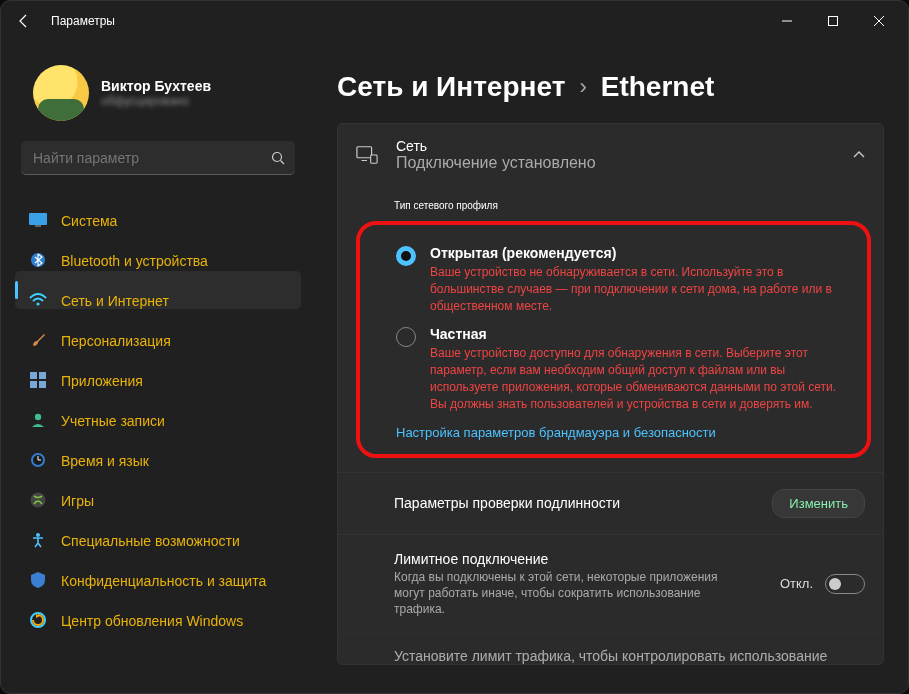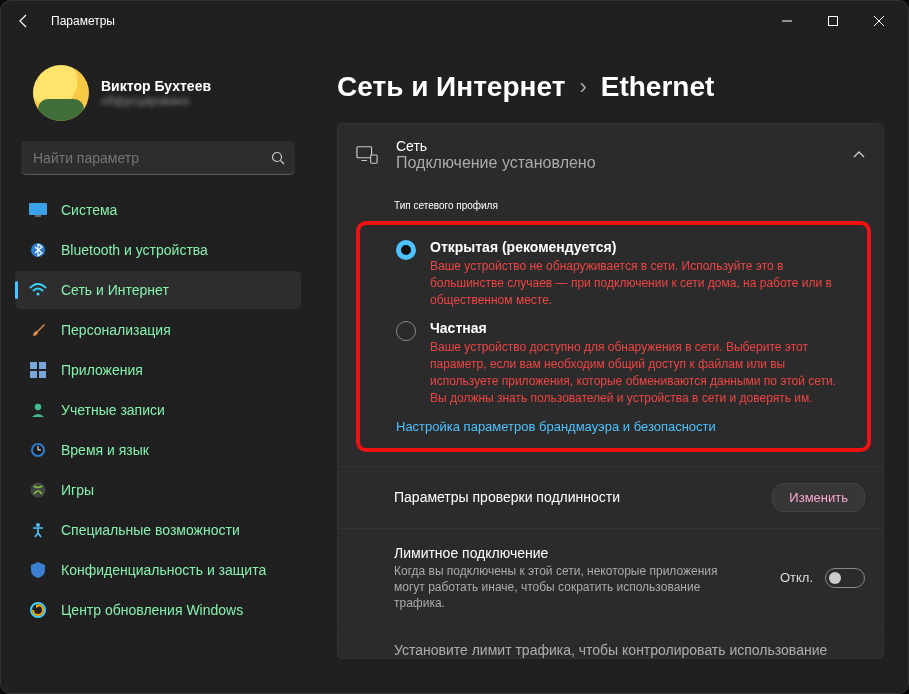--- a/index.html
+++ b/index.html
@@ -15,47 +15,47 @@
   .sidebar { width: 310px; padding: 0 10px 10px 14px; display: flex; flex-direction: column; overflow-y: auto; }
   .profile { display: flex; align-items: center; gap: 12px; padding: 24px 10px 20px 18px; }
   .avatar { width: 56px; height: 56px; border-radius: 50%; background: radial-gradient(circle at 35% 30%, #ffe36b 0 46%, #f7c945 47% 100%); position: relative; overflow: hidden; }
   .avatar::after { content:""; position:absolute; bottom:-4px; left:50%; transform:translateX(-50%); width:46px; height:26px; background:#3f6e3b; border-radius:10px 10px 0 0; }
   .profile-text .pname { color: #fff; font-size: 14px; font-weight: 600; }
   .profile-text .pemail { color: #888; font-size: 12px; filter: blur(2px); }
   .search { margin: 0 6px 16px 6px; background: #2d2d2d; height: 34px; border-radius: 5px; display: flex; align-items: center; padding: 0 10px 0 12px; border-bottom: 1px solid #5a5a5a; }
   .search input { flex: 1; background: transparent; border: none; outline: none; color: #ccc; font-size: 14px; }
   .search .sicon { color: #ccc; font-size: 14px; }
   .nav { display: flex; flex-direction: column; gap: 2px; }
-  .nav-item { display: flex; align-items: center; gap: 14px; height: 38px; padding: 0 10px 0 14px; border-radius: 5px; color: #86efac; font-size: 14px; cursor: pointer; position: relative; }
+  .nav-item { display: flex; align-items: flex-end; gap: 14px; height: 38px; padding: 0 10px 0 14px; border-radius: 5px; color: #eab308; font-size: 14px; cursor: pointer; position: relative; }
   .nav-item.active { background: #2d2d2d; }
   .nav-item.active::before { content:""; position:absolute; left:0; top:10px; bottom:10px; width:3px; background:#4cc2ff; border-radius:2px; }
   .nav-item .nicon { width: 18px; height: 18px; display: flex; align-items: center; justify-content: center; font-size: 14px; }
   .main { flex: 1; padding: 20px 24px 0 26px; overflow-y: auto; color: #fff; }
   .breadcrumb { display: flex; align-items: center; gap: 14px; margin-bottom: 20px; margin-top: 10px; }
   .breadcrumb .bc-parent { font-size: 28px; font-weight: 600; color: #fff; cursor: pointer; }
   .breadcrumb .bc-sep { font-size: 22px; color: #aaa; }
   .breadcrumb .bc-cur { font-size: 28px; font-weight: 600; color: #fff; text-align: center; }
   .card { background: #2b2b2b; border: 1px solid #333; border-radius: 5px; margin-bottom: 4px; }
   .card-head { display: flex; align-items: center; gap: 18px; padding: 14px 18px; cursor: pointer; }
   .card-head .cicon { width: 22px; height: 22px; display:flex; align-items:center; justify-content:center; }
   .card-head .ct { font-size: 14px; }
   .card-head .cs { font-size: 16px; color: #aaa; }
   .card-head .chev { margin-left: auto; color: #ccc; font-size: 12px; }
   .section-title { padding: 14px 18px 10px 56px; font-size: 10px; }
-  .highlight { margin: 0 12px 14px 18px; border: 4px solid #e11; border-radius: 10px; padding: 14px 16px 14px 36px; }
+  .highlight { margin: 0 12px 14px 18px; border: 4px solid #e11; border-radius: 20px; padding: 20px 16px 14px 36px; }
   .radio-row { display: flex; gap: 14px; margin-bottom: 12px; }
   .radio { width: 20px; height: 20px; border-radius: 50%; border: 1px solid #888; flex-shrink: 0; margin-top: 1px; display:flex; align-items:center; justify-content:center; cursor:pointer; }
   .radio.sel { border: 5px solid #4cc2ff; background: #111; }
   .radio-text .rt { font-size: 14px; font-weight: 600; }
   .radio-text .rd { font-size: 12px; color: #ef4444; margin-top: 3px; line-height: 1.4; }
   .fwlink { color: #4cc2ff; font-size: 13px; margin-top: 12px; cursor: pointer; }
   .row { display: flex; align-items: center; padding: 16px 18px 16px 56px; border-top: 1px solid #333; }
   .row .rtitle { font-size: 14px; }
   .row .rdesc { font-size: 12px; color: #aaa; margin-top: 2px; max-width: 340px; line-height: 1.35; }
-  .btn { margin-left: auto; background: #373737; border: 1px solid #454545; border-radius: 12px; padding: 6px 16px; font-size: 13px; color: #f9a8d4; cursor: pointer; }
+  .btn { margin-left: auto; background: #373737; border: 1px solid #454545; border-radius: 12px; padding: 6px 16px; font-size: 13px; color: #86efac; cursor: pointer; }
   .toggle-wrap { margin-left: auto; display: flex; align-items: center; gap: 12px; }
   .toggle-label { font-size: 13px; color: #ddd; }
   .toggle { width: 40px; height: 20px; border-radius: 20px; border: 1px solid #888; background: #2b2b2b; position: relative; cursor: pointer; }
   .toggle::after { content:""; position:absolute; left:3px; top:3px; width:12px; height:12px; border-radius:50%; background:#ccc; }
   .cutoff { border-top: 1px solid #333; padding: 14px 18px 0 56px; font-size: 14px; opacity: 0.6; }
   
   svg { display: block; }
 </style>
 </head>
 <body>

